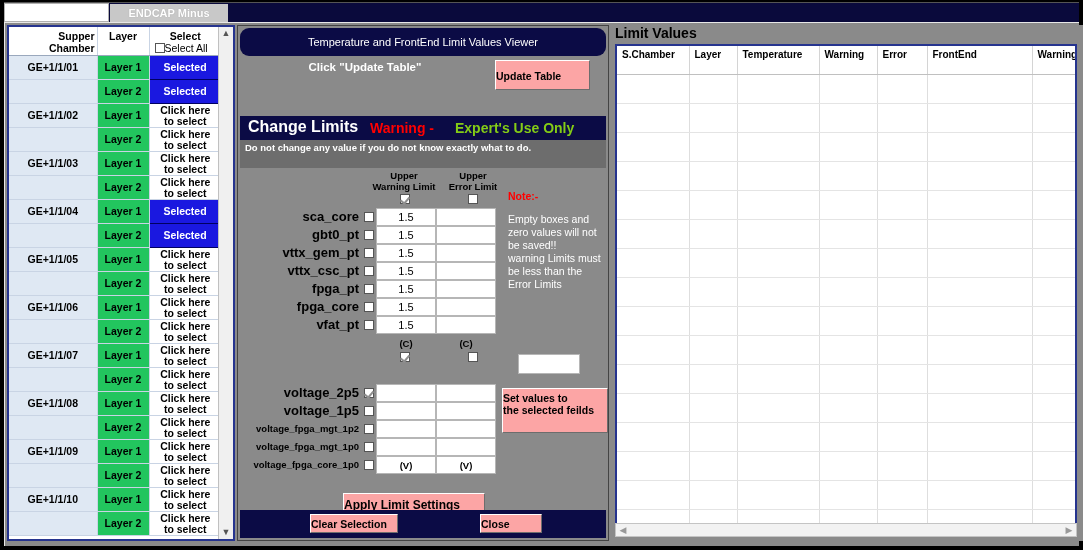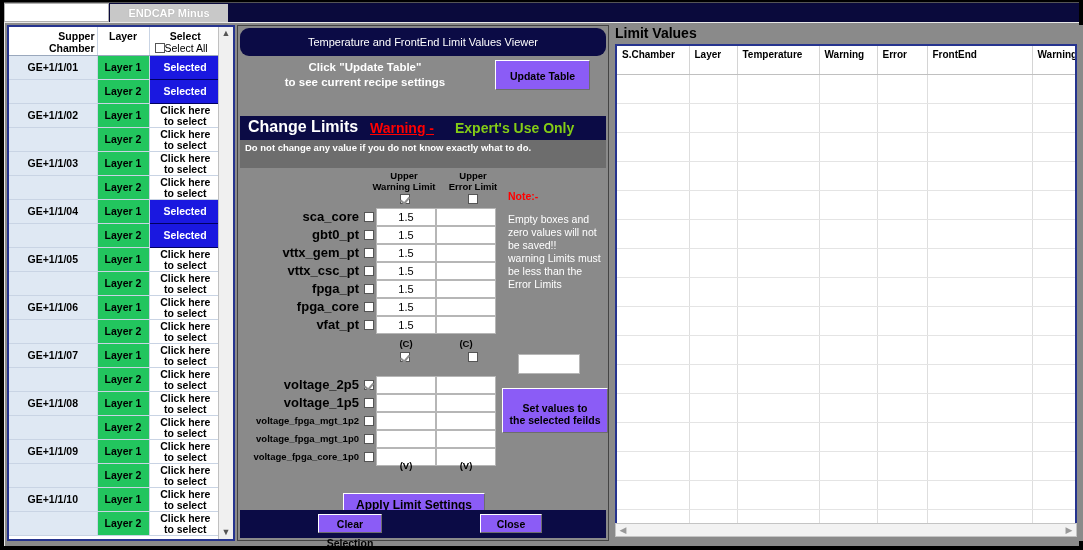--- a/index.html
+++ b/index.html
@@ -167,48 +167,48 @@
     position: absolute; left: 2px; top: 32px;
     width: 366px; height: 38px;
   }
   .update-text {
     position: absolute; left: 6px; top: 2px;
     width: 238px;
     color: #ffffff; font-size: 11.5px; font-weight: bold;
     text-align: center; line-height: 15px;
   }
   .btn {
-    background: #8b5cf6;
+    background: #fca5a5;
     border-top: 1px solid #ffffff;
     border-left: 1px solid #ffffff;
     border-right: 1px solid #6d6d6d;
     border-bottom: 1px solid #6d6d6d;
     font-size: 10.5px; font-weight: bold; color: #000;
-    text-align: center;
+    text-align: left;
     box-sizing: border-box;
     cursor: pointer;
   }
   .btn-update {
     position: absolute; left: 255px; top: 2px;
     width: 95px; height: 30px;
     line-height: 30px;
   }
   .changebar {
     position: absolute; left: 2px; top: 90px;
     width: 366px; height: 24px;
     background: #0b0b45;
     box-sizing: border-box;
   }
   .changebar .cl {
     position: absolute; left: 8px; top: 2px;
     color: #fff; font-size: 16px; font-weight: bold;
   }
   .changebar .wn {
     position: absolute; left: 130px; top: 4px;
-    color: #ff0000; font-size: 14px; font-weight: bold; text-decoration: underline;
+    color: #ff0000; font-size: 14px; font-weight: bold;
   }
   .changebar .ex {
     position: absolute; left: 215px; top: 4px;
     color: #84cc16; font-size: 14px; font-weight: bold;
   }
   .warnlines {
     position: absolute; left: 2px; top: 114px;
     width: 366px; height: 28px;
     background: #6d6d6d;
     color: #ffffff; font-size: 9.5px; font-weight: bold;
@@ -285,21 +285,21 @@
   .setbox {
     position: absolute; left: 278px; top: 186px;
     width: 62px; height: 20px;
     background: #ffffff; border: 1px solid #b6b6b6;
     box-sizing: border-box;
   }
   .btn-setvals {
     position: absolute; left: 262px; top: 220px;
     width: 106px; height: 45px;
     line-height: 12px;
-    padding-top: 13px;
+    padding-top: 3px;
   }
 
   .btn-apply {
     position: absolute; left: 105px; top: 467px;
     width: 142px; height: 22px;
     line-height: 22px;
     font-size: 12px;
   }
   .legend {
     position: absolute; left: 6px; top: 495px;
@@ -319,22 +319,22 @@
   .legend .hint {
     position: absolute; left: 82px; top: 1px;
     color: #ffffff; font-size: 10px; font-weight: bold;
   }
   .bottombar {
     position: absolute; left: 2px; bottom: 2px;
     width: 366px; height: 28px;
     background: #0b0b45;
   }
   .btn-clear {
-    position: absolute; left: 78px; top: 4px;
-    width: 64px; height: 19px;
+    position: absolute; left: 70px; top: 4px;
+    width: 88px; height: 19px;
     line-height: 19px;
   }
   .btn-close {
     position: absolute; left: 240px; top: 4px;
     width: 62px; height: 19px;
     line-height: 19px;
   }
 
   
   .right {
@@ -578,21 +578,20 @@
       </div>
     </div>
 
     <div class="mid">
 
       <div class="mid-title">Temperature and FrontEnd Limit Values Viewer</div>
 
       <div class="mid-update">
         <div class="update-text">
           <div>Click "Update Table"</div>
-          <div>to see current recipe settings</div>
         </div>
         <div class="btn btn-update">Update Table</div>
       </div>
 
       <div class="changebar">
         <span class="cl">Change Limits</span>
         <span class="wn">Warning -</span>
         <span class="ex">Expert's Use Only</span>
       </div>
 
@@ -666,21 +665,21 @@
         <div class="unitrow" id="temp-units" style="top:170px">
           <span class="u1">(C)</span>
           <span class="u2">(C)</span>
         </div>
 
         <div class="cbrow" style="top:184px">
           <span class="cbx checked k1"></span>
           <span class="cbx k2"></span>
         </div>
 
-        <div class="rows" id="volt-rows" style="top:208px">
+        <div class="rows" id="volt-rows" style="top:216px">
             <div class="row">
               <div class="lbl">voltage_2p5</div>
               <span class="cbx rcb checked"></span>
               <div class="f1"></div>
               <div class="f2"></div>
             </div>
             <div class="row">
               <div class="lbl">voltage_1p5</div>
               <span class="cbx rcb"></span>
               <div class="f1"></div>

